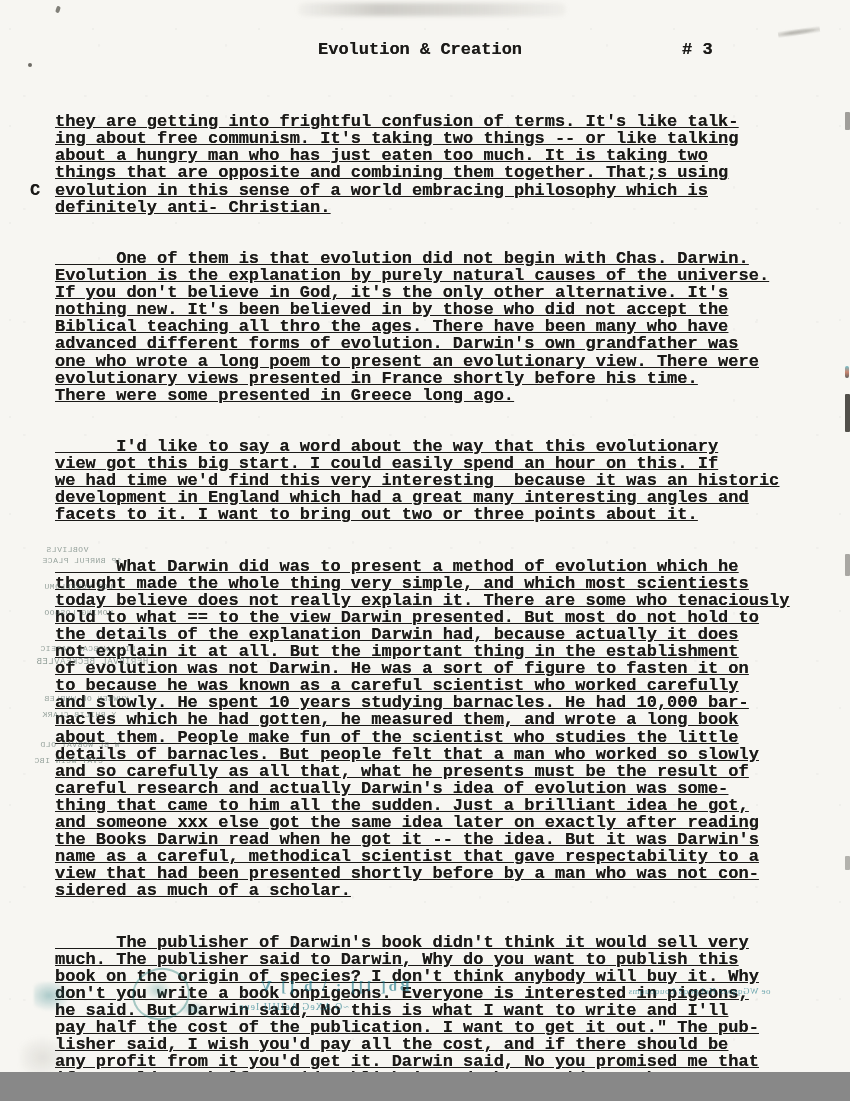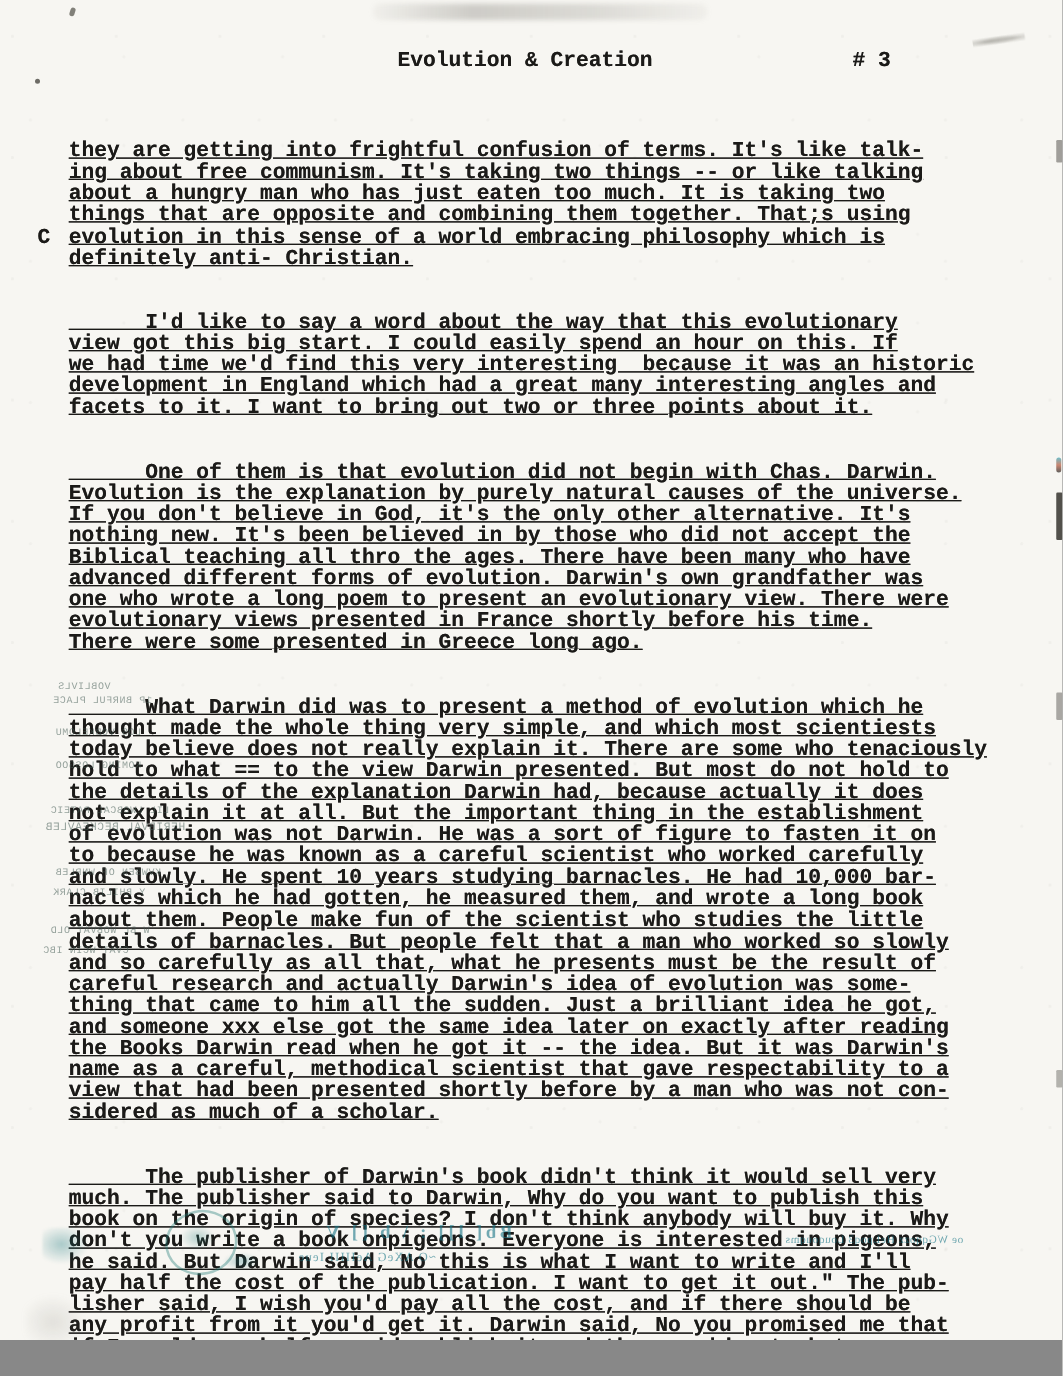--- a/index.html
+++ b/index.html
@@ -131,34 +131,34 @@
 
   <div class="typed margin-note">C</div>
 
   <div class="typed body-text">
     <div class="para">they are getting into frightful confusion of terms. It's like talk-
 ing about free communism. It's taking two things -- or like talking
 about a hungry man who has just eaten too much. It is taking two
 things that are opposite and combining them together. That;s using
 evolution in this sense of a world embracing philosophy which is
 definitely anti- Christian.</div>
-    <div class="para">      I'd like to say a word about the way that this evolutionary
-view got this big start. I could easily spend an hour on this. If
-we had time we'd find this very interesting  because it was an historic
-development in England which had a great many interesting angles and
-facets to it. I want to bring out two or three points about it.</div>
     <div class="para">      One of them is that evolution did not begin with Chas. Darwin.
 Evolution is the explanation by purely natural causes of the universe.
 If you don't believe in God, it's the only other alternative. It's
 nothing new. It's been believed in by those who did not accept the
 Biblical teaching all thro the ages. There have been many who have
 advanced different forms of evolution. Darwin's own grandfather was
 one who wrote a long poem to present an evolutionary view. There were
 evolutionary views presented in France shortly before his time.
 There were some presented in Greece long ago.</div>
+    <div class="para">      I'd like to say a word about the way that this evolutionary
+view got this big start. I could easily spend an hour on this. If
+we had time we'd find this very interesting  because it was an historic
+development in England which had a great many interesting angles and
+facets to it. I want to bring out two or three points about it.</div>
     <div class="para">      What Darwin did was to present a method of evolution which he
 thought made the whole thing very simple, and which most scientiests
 today believe does not really explain it. There are some who tenaciously
 hold to what == to the view Darwin presented. But most do not hold to
 the details of the explanation Darwin had, because actually it does
 not explain it at all. But the important thing in the establishment
 of evolution was not Darwin. He was a sort of figure to fasten it on
 to because he was known as a careful scientist who worked carefully
 and slowly. He spent 10 years studying barnacles. He had 10,000 bar-
 nacles which he had gotten, he measured them, and wrote a long book

